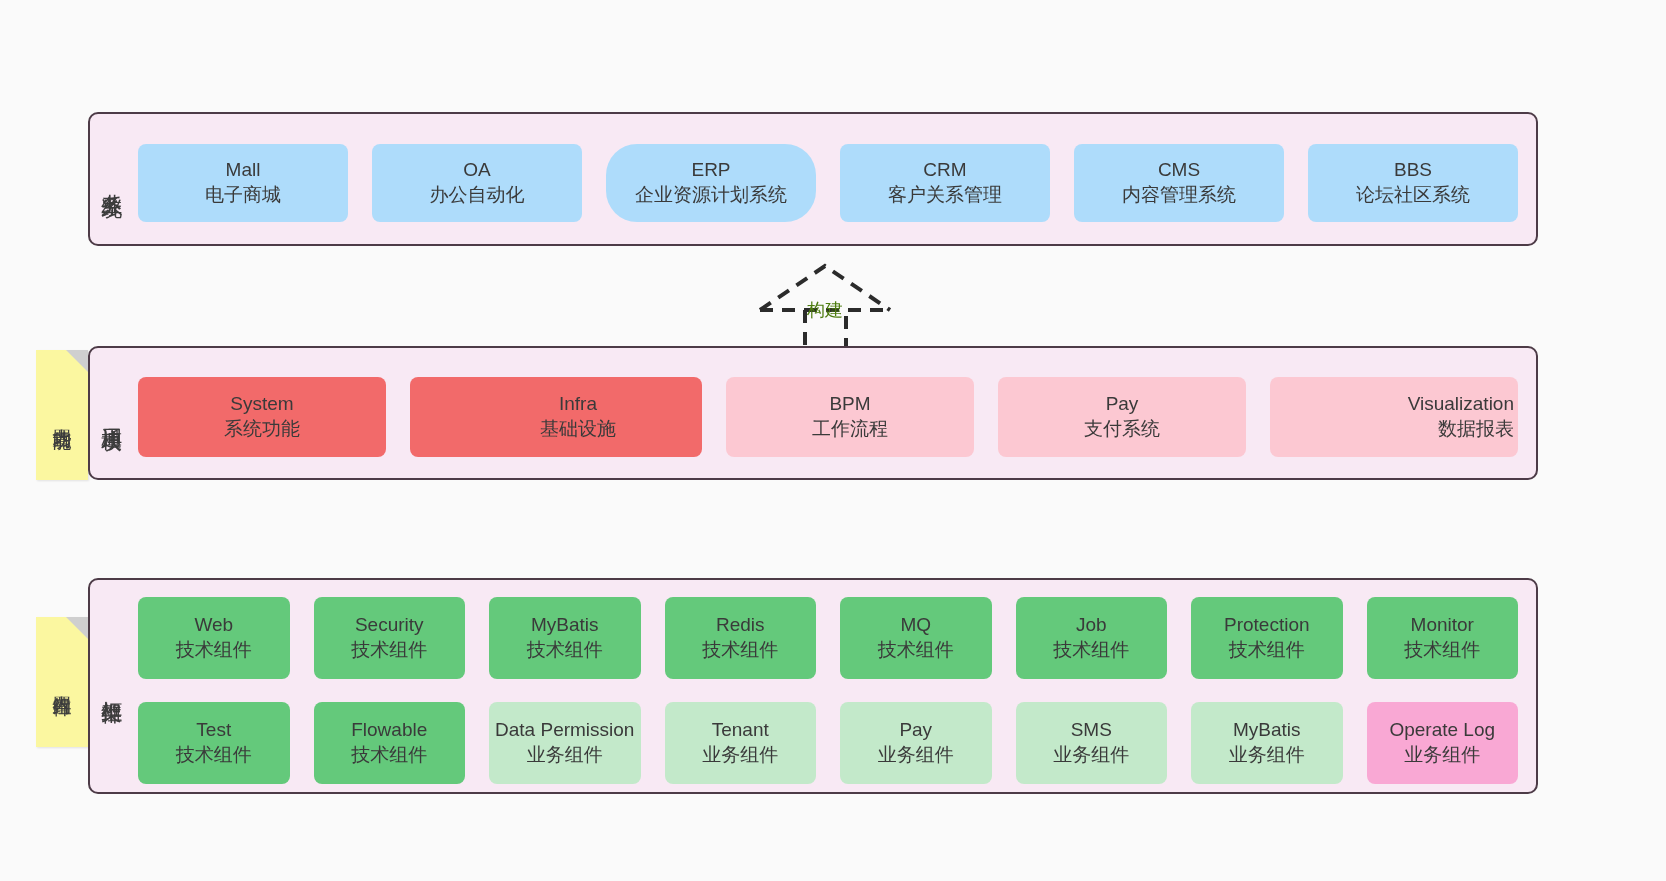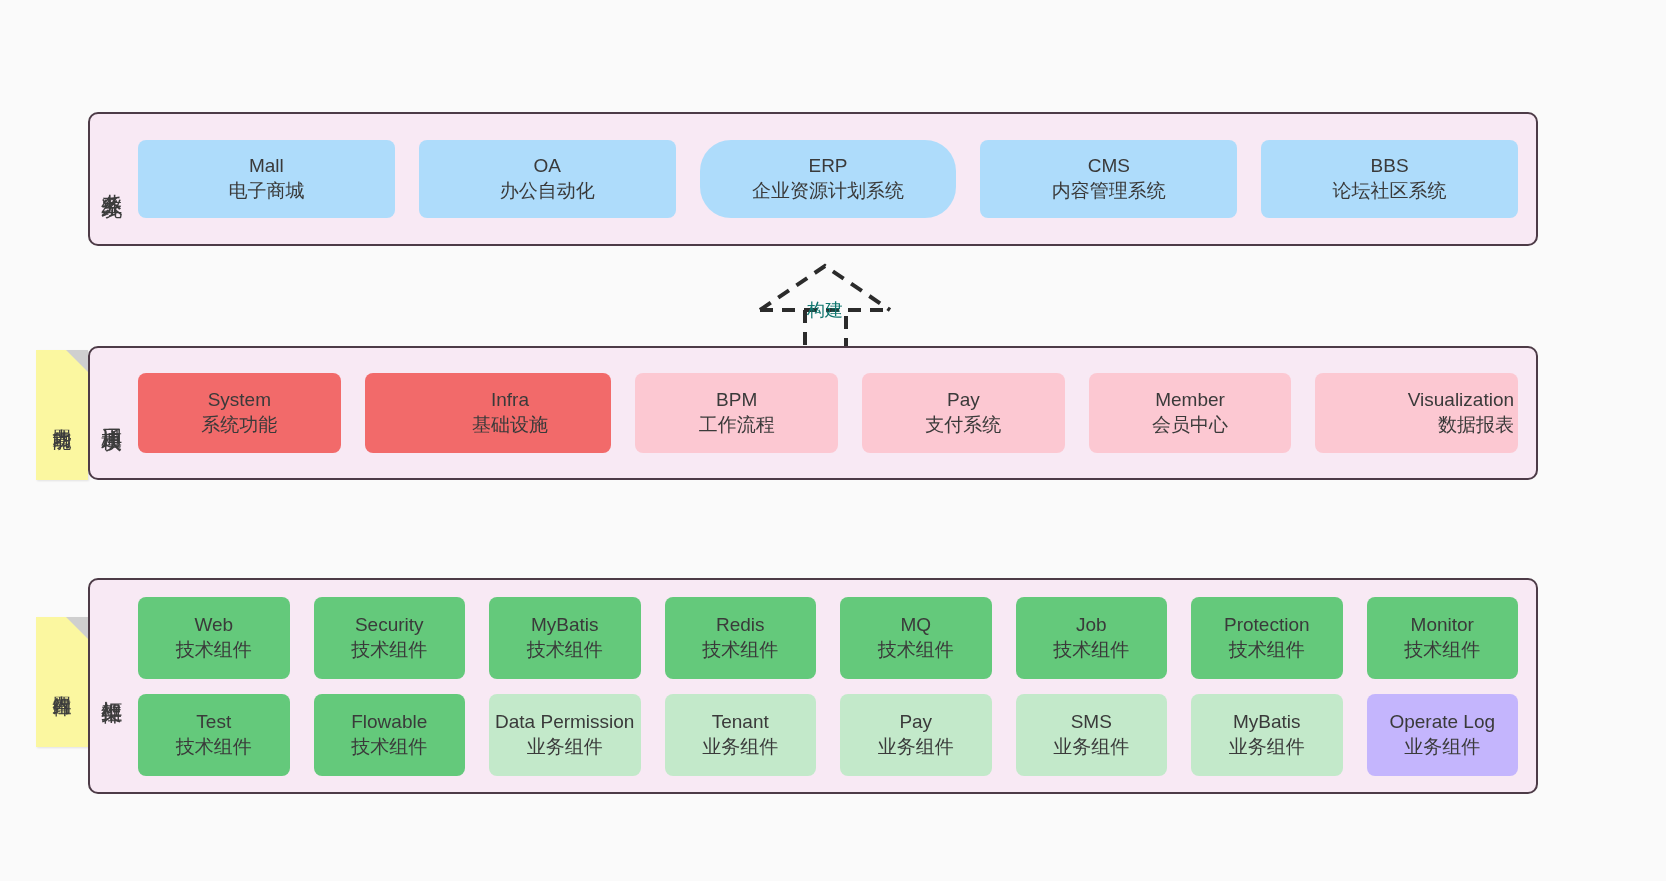--- a/index.html
+++ b/index.html
@@ -72,20 +72,21 @@
     flex-direction: column;
     align-items: center;
     justify-content: center;
     text-align: center;
     font-size: 19px;
     line-height: 1.30;
     color: #3a3a3a;
     box-sizing: border-box;
     padding: 6px 4px;
     min-width: 0;
+    margin-top: 8px;
   }
   .cell .cell-name { display: block; }
   .cell .cell-sub  { display: block; }
 
   
   .note {
     position: absolute;
     background: #fbf7a0;
     width: 52px;
     box-sizing: border-box;
@@ -115,21 +116,21 @@
     width: 150px;
     height: 100px;
   }
   .arrow svg { display: block; }
   .arrow-label {
     position: absolute;
     left: 50%;
     top: 40px;
     transform: translateX(-50%);
     font-size: 18px;
-    color: #0f766e;
+    color: #4d7c0f;
     background: transparent;
     padding: 0 2px;
     white-space: nowrap;
   }
 </style>
 </head>
 <body>
 
 <div class="canvas">
 
@@ -141,20 +142,24 @@
           <span class="cell-name">Mall</span>
           <span class="cell-sub">电子商城</span>
         </div>
         <div class="cell" style="background:#aedcfb; height:78px;">
           <span class="cell-name">OA</span>
           <span class="cell-sub">办公自动化</span>
         </div>
         <div class="cell" style="background:#aedcfb; height:78px;border-radius:31px;">
           <span class="cell-name">ERP</span>
           <span class="cell-sub">企业资源计划系统</span>
+        </div>
+        <div class="cell" style="background:#aedcfb; height:78px;">
+          <span class="cell-name">CRM</span>
+          <span class="cell-sub">客户关系管理</span>
         </div>
         <div class="cell" style="background:#aedcfb; height:78px;text-align:center;">
           <span class="cell-name">CMS</span>
           <span class="cell-sub">内容管理系统</span>
         </div>
         <div class="cell" style="background:#aedcfb; height:78px;">
           <span class="cell-name">BBS</span>
           <span class="cell-sub">论坛社区系统</span>
         </div>
       </div>
@@ -187,24 +192,20 @@
           <span class="cell-sub">基础设施</span>
         </div>
         <div class="cell" style="background:#fcc8d2; height:80px;">
           <span class="cell-name">BPM</span>
           <span class="cell-sub">工作流程</span>
         </div>
         <div class="cell" style="background:#fcc8d2; height:80px;">
           <span class="cell-name">Pay</span>
           <span class="cell-sub">支付系统</span>
         </div>
-        <div class="cell" style="background:#fcc8d2; height:80px;">
-          <span class="cell-name">Member</span>
-          <span class="cell-sub">会员中心</span>
-        </div>
         <div class="cell" style="background:#fcc8d2; height:80px;align-items:flex-end;">
           <span class="cell-name">Visualization</span>
           <span class="cell-sub">数据报表</span>
         </div>
       </div>
     </div>
   </div>
 
 
   <div class="note" style="left:36px; top:617px; height:130px;">
@@ -272,21 +273,21 @@
           <span class="cell-sub">业务组件</span>
         </div>
         <div class="cell" style="background:#c3e9ca; height:82px;">
           <span class="cell-name">SMS</span>
           <span class="cell-sub">业务组件</span>
         </div>
         <div class="cell" style="background:#c3e9ca; height:82px;">
           <span class="cell-name">MyBatis</span>
           <span class="cell-sub">业务组件</span>
         </div>
-        <div class="cell" style="background:#c4b5fd; height:82px;">
+        <div class="cell" style="background:#f9a8d4; height:82px;">
           <span class="cell-name">Operate Log</span>
           <span class="cell-sub">业务组件</span>
         </div>
       </div>
 
     </div>
   </div>
 
 </div>
 

